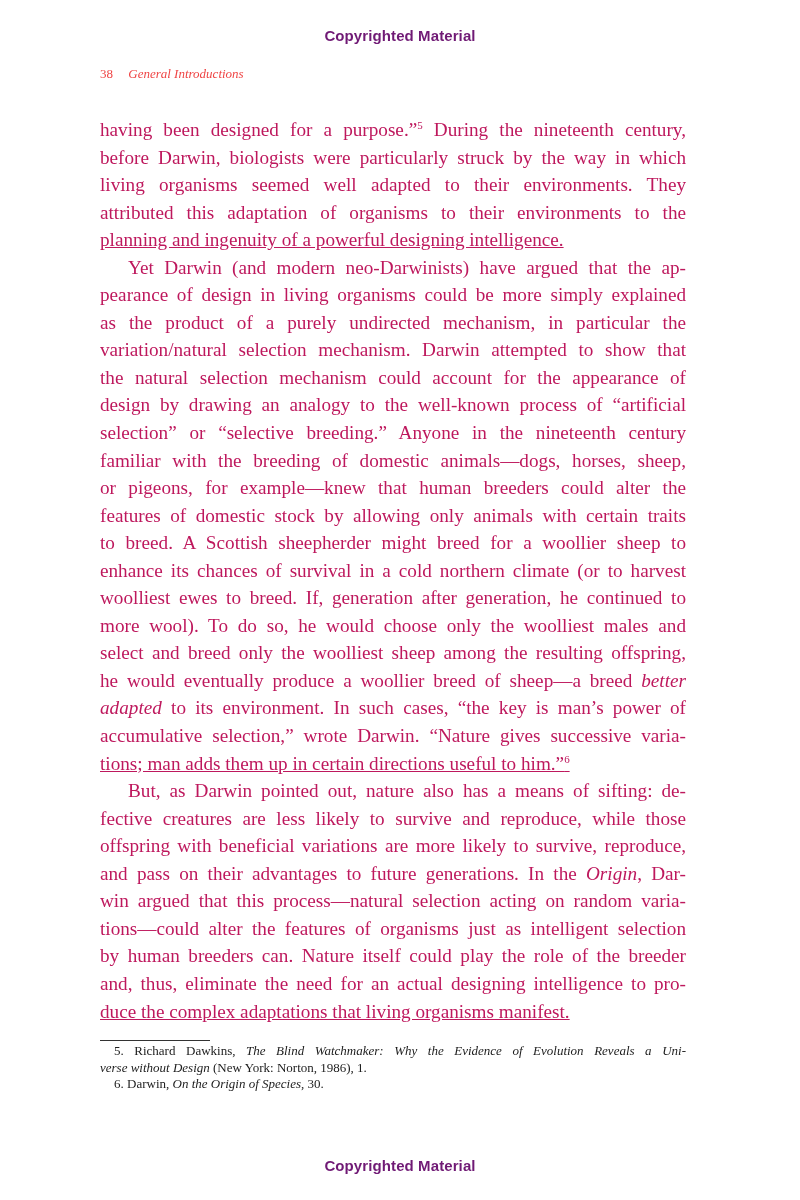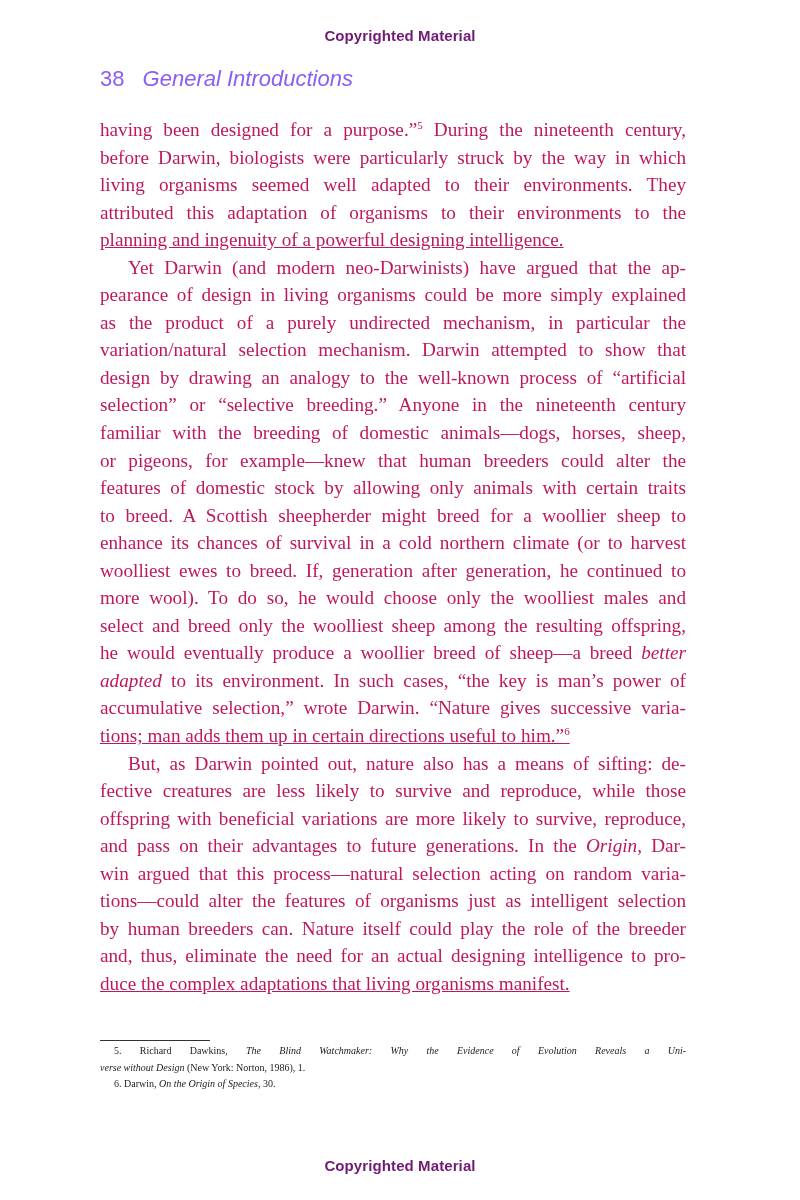--- a/index.html
+++ b/index.html
@@ -24,23 +24,23 @@
       color: #701a75;
       letter-spacing: 0.1px;
     }
     .watermark.top { top: 27px; }
     .watermark.bottom { top: 1157px; }
 
     .running-head {
       position: absolute;
       left: 100px;
       top: 66px;
-      font-family: Liberation Sans, sans-serif;
-      font-size: 22px;
-      color: #8b5cf6;
+      font-family: Liberation Serif, serif;
+      font-size: 13px;
+      color: #ef4444;
     }
     .running-head .folio { margin-right: 12px; }
     .running-head .section-title { font-style: italic; }
 
     .body-text {
       position: absolute;
       left: 100px;
       top: 116px;
       width: 586px;
       font-family: "Liberation Serif", serif;
@@ -79,21 +79,21 @@
       width: 110px;
       height: 1px;
       background: #333;
     }
     .footnotes {
       position: absolute;
       left: 100px;
       top: 1043px;
       width: 586px;
       font-family: "Liberation Serif", serif;
-      font-size: 10px;
+      font-size: 13px;
       line-height: 16.5px;
       color: #1c1c1c;
     }
     .footnotes .line {
       display: block;
       white-space: nowrap;
     }
     .footnotes .line.justify {
       text-align: justify;
       text-align-last: justify;
@@ -118,20 +118,21 @@
     <span class="line">before Darwin, biologists were particularly struck by the way in which</span>
     <span class="line">living organisms seemed well adapted to their environments. They</span>
     <span class="line">attributed this adaptation of organisms to their environments to the</span>
     <span class="line last">planning and ingenuity of a powerful designing intelligence.</span>
   </p>
   <p>
     <span class="line first-indent">Yet Darwin (and modern neo-Darwinists) have argued that the ap-</span>
     <span class="line">pearance of design in living organisms could be more simply explained</span>
     <span class="line">as the product of a purely undirected mechanism, in particular the</span>
     <span class="line">variation/natural selection mechanism. Darwin attempted to show that</span>
+    <span class="line">the natural selection mechanism could account for the appearance of</span>
     <span class="line">design by drawing an analogy to the well-known process of “artificial</span>
     <span class="line">selection” or “selective breeding.” Anyone in the nineteenth century</span>
     <span class="line">familiar with the breeding of domestic animals—dogs, horses, sheep,</span>
     <span class="line">or pigeons, for example—knew that human breeders could alter the</span>
     <span class="line">features of domestic stock by allowing only animals with certain traits</span>
     <span class="line">to breed. A Scottish sheepherder might breed for a woollier sheep to</span>
     <span class="line">enhance its chances of survival in a cold northern climate (or to harvest</span>
     <span class="line">woolliest ewes to breed. If, generation after generation, he continued to</span>
     <span class="line">more wool). To do so, he would choose only the woolliest males and</span>
     <span class="line">select and breed only the woolliest sheep among the resulting offspring,</span>

